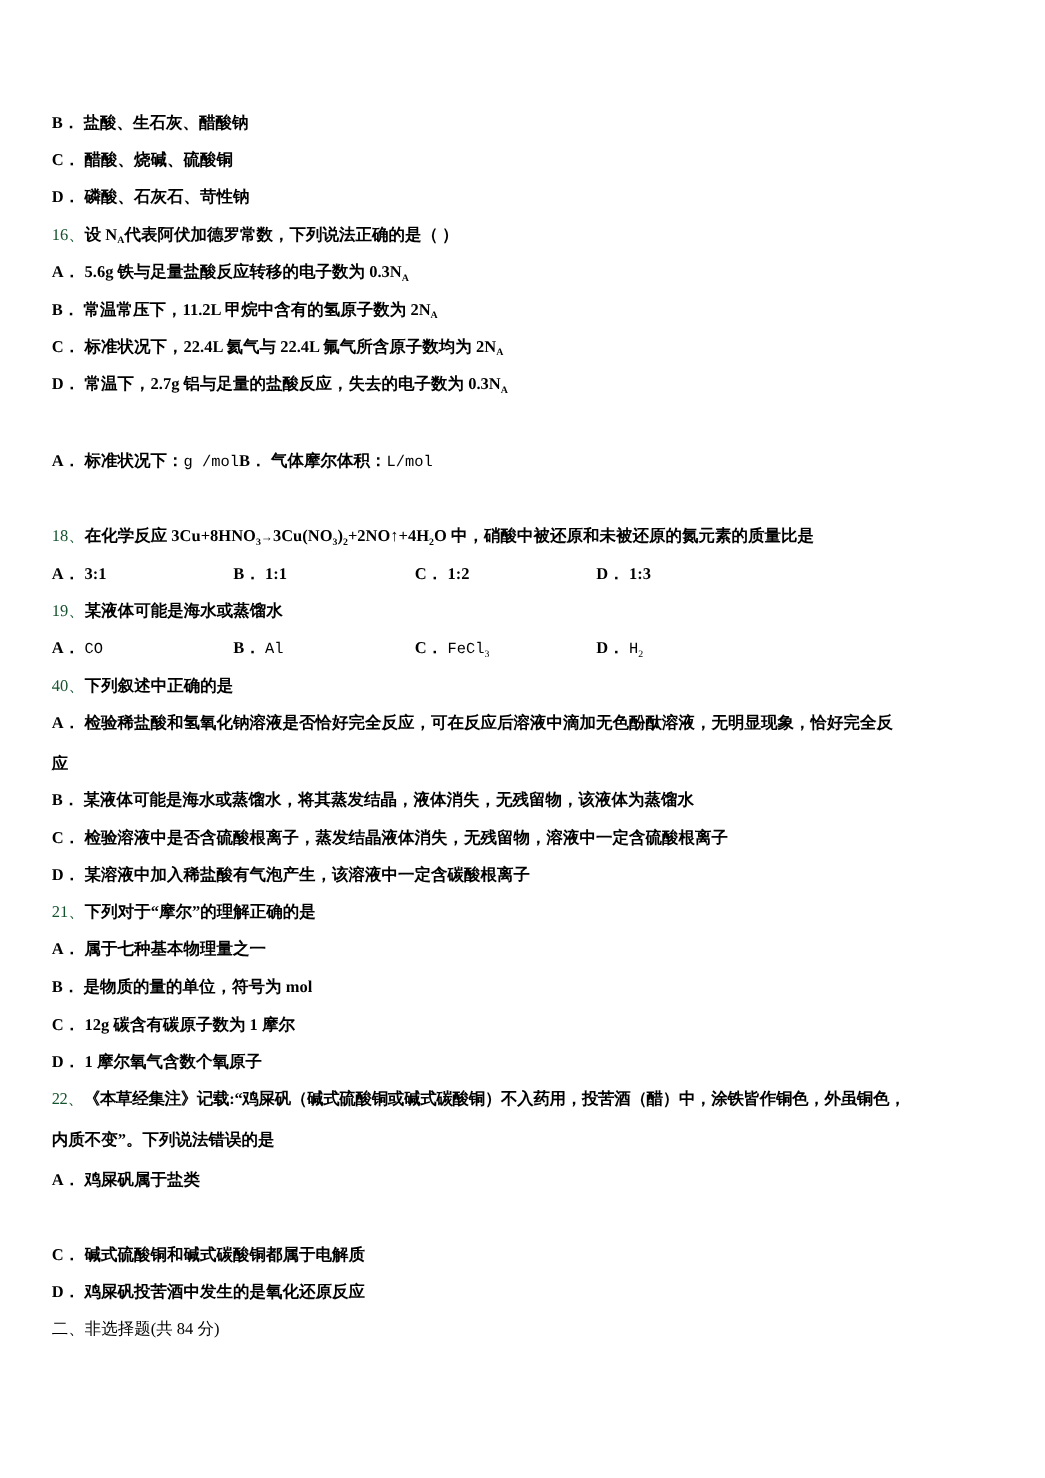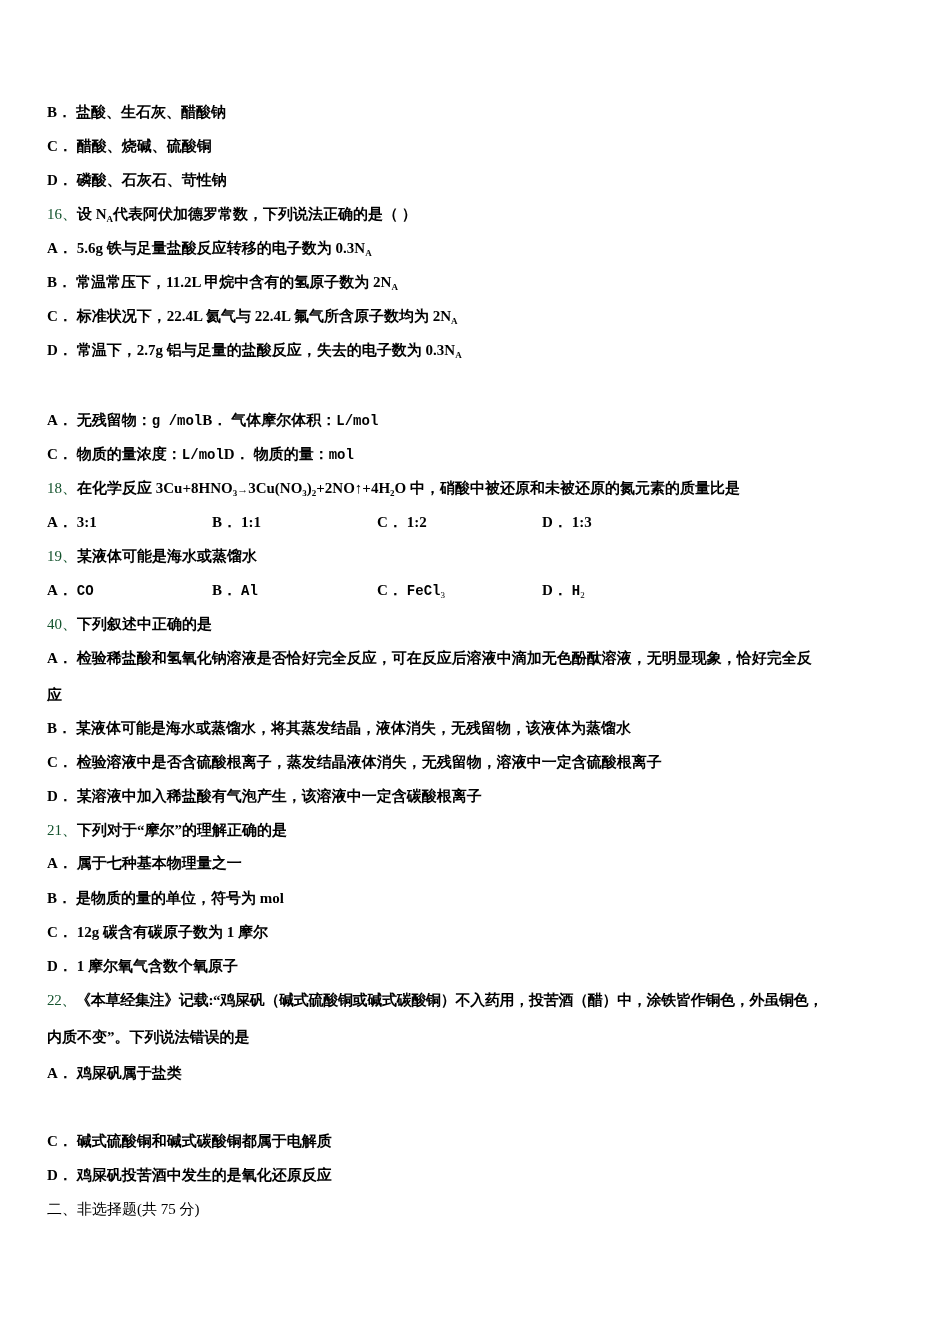--- a/index.html
+++ b/index.html
@@ -34,21 +34,21 @@
     .qnum {
       font-weight: normal;
       color: #14532d;
     }
     .opt-label {
       font-weight: bold;
       margin-right: 4px;
     }
     .mono {
       font-family: "Liberation Mono", "DejaVu Sans Mono", monospace;
-      font-weight: bold;
+      font-weight: normal;
       font-size: 14px;
     }
     sub {
       font-size: 9px;
       vertical-align: -3px;
       line-height: 0;
     }
     .col {
       position: absolute;
       white-space: nowrap;
@@ -83,24 +83,21 @@
     <span class="opt-label">B．</span><span>常温常压下，11.2L 甲烷中含有的氢原子数为 2N</span><sub>A</sub>
   </div>
   <div class="line" style="top:306px">
     <span class="opt-label">C．</span><span>标准状况下，22.4L 氦气与 22.4L 氟气所含原子数均为 2N</span><sub>A</sub>
   </div>
   <div class="line" style="top:340px">
     <span class="opt-label">D．</span><span>常温下，2.7g 铝与足量的盐酸反应，失去的电子数为 0.3N</span><sub>A</sub>
   </div>
 
   <div class="line" style="top:410px">
-    <span class="opt-label">A．</span><span>无残留物：</span><span class="mono">g /mol</span><span class="opt-label">B．</span><span>气体摩尔体积：</span><span class="mono">L/mol</span>
-  </div>
-  <div class="line" style="top:444px">
-    <span class="opt-label">C．</span><span>物质的量浓度：</span><span class="mono">L/mol</span><span class="opt-label">D．</span><span>物质的量：</span><span class="mono">mol</span>
+    <span class="opt-label">A．</span><span>标准状况下：</span><span class="mono">g /mol</span><span class="opt-label">B．</span><span>气体摩尔体积：</span><span class="mono">L/mol</span>
   </div>
 
   <div class="line" style="top:478px">
     <span class="qnum">18、</span><span>在化学反应 3Cu+8HNO</span><sub>3</sub><span style="font-size:11px">→</span><span>3Cu(NO</span><sub>3</sub><span>)</span><sub>2</sub><span>+2NO↑+4H</span><sub>2</sub><span>O 中，硝酸中被还原和未被还原的氮元素的质量比是</span>
   </div>
   <div class="col" style="top:512px; left:47px">
     <span class="opt-label">A．</span><span>3:1</span>
   </div>
   <div class="col" style="top:512px; left:212px">
     <span class="opt-label">B．</span><span>1:1</span>
@@ -173,16 +170,16 @@
     <span class="opt-label">A．</span><span>鸡屎矾属于盐类</span>
   </div>
   <div class="line" style="top:1131px">
     <span class="opt-label">C．</span><span>碱式硫酸铜和碱式碳酸铜都属于电解质</span>
   </div>
   <div class="line" style="top:1165px">
     <span class="opt-label">D．</span><span>鸡屎矾投苦酒中发生的是氧化还原反应</span>
   </div>
 
   <div class="line normal" style="top:1199px">
-    <span>二、非选择题(共 75 分)</span>
+    <span>二、非选择题(共 84 分)</span>
   </div>
 
 </div>
 
 </body></html>

